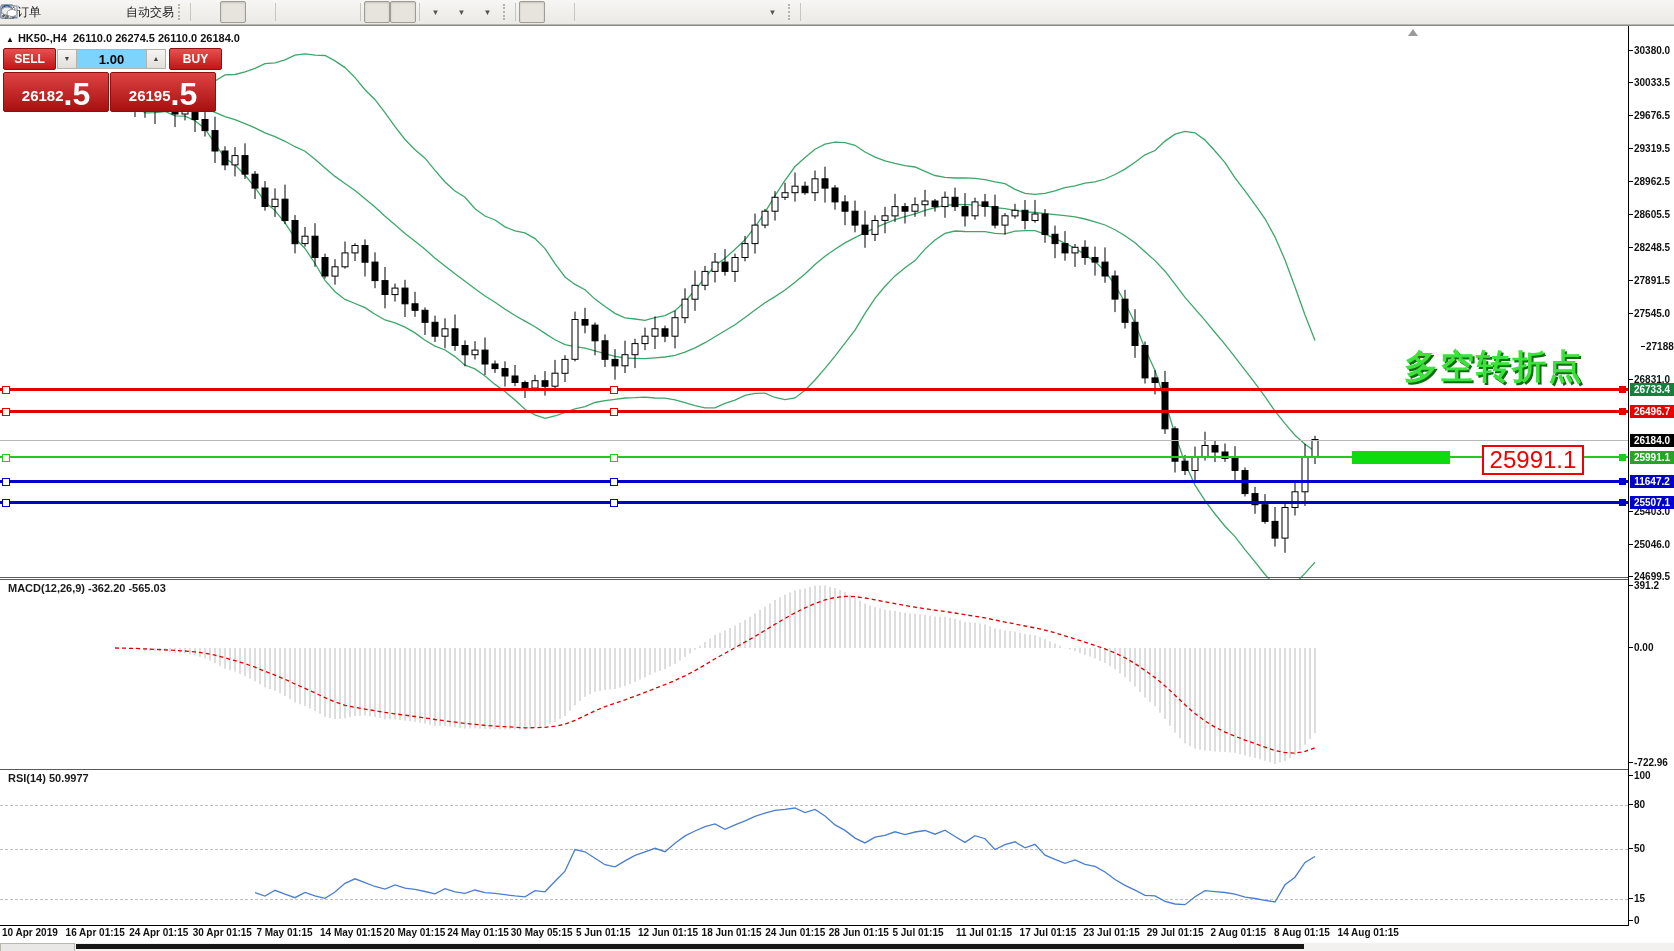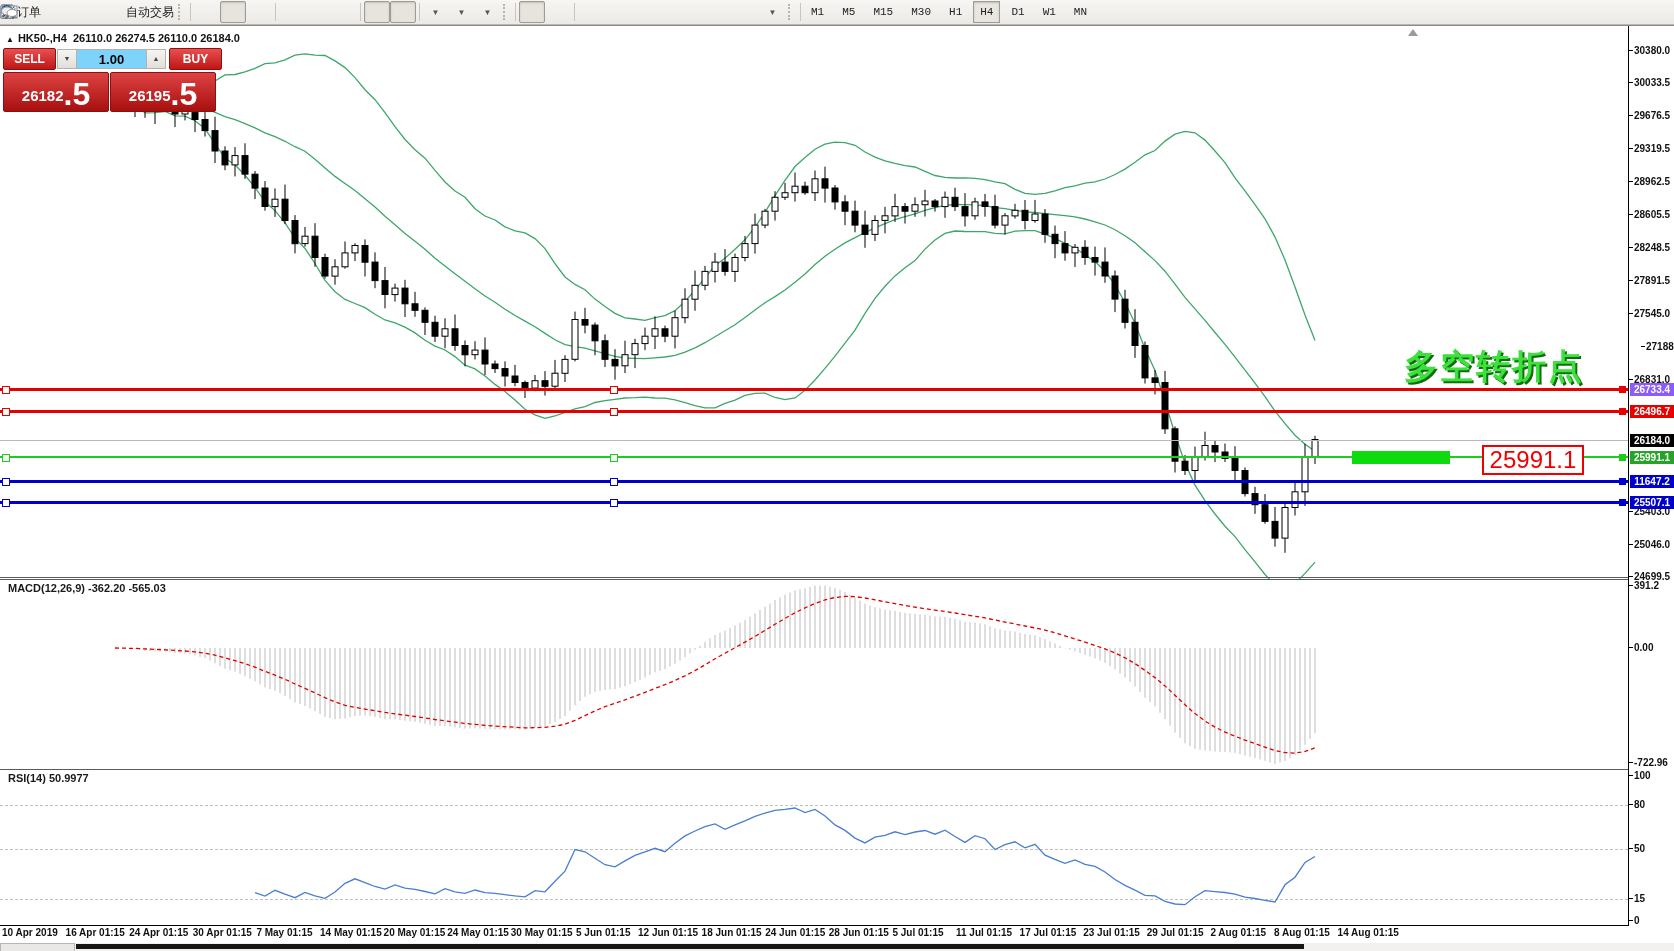--- a/index.html
+++ b/index.html
@@ -233,31 +233,20 @@
   <span class="tb">
     <svg width="16" height="16">
         <path d="M3 11l4-4M7 7l-1 4M7 7l-4 1" stroke="#555" fill="none"></path>
         <path d="M13 5l-4 4" stroke="#555"></path>
         <polygon points="13,5 12,9 9,6" fill="#555"></polygon>
       </svg>
     <span class="caret">▼</span>
   </span>
   <span class="grip"></span>
     <span class="vsep"></span>
-  <span id="tf-box" style="display:inline-flex;gap:4px;">
-      <span class="tf">M1</span>
-      <span class="tf">M5</span>
-      <span class="tf">M15</span>
-      <span class="tf">M30</span>
-      <span class="tf">H1</span>
-      <span class="tf active">H4</span>
-      <span class="tf">D1</span>
-      <span class="tf">W1</span>
-      <span class="tf">MN</span>
-    </span>
   <span class="tb-right">
     <span class="tb">
       <svg width="16" height="16">
           <circle cx="6.5" cy="6" r="4.5" fill="none" stroke="#2a5d9e" stroke-width="1.5"></circle>
           <path d="M10 9.5l4 4" stroke="#2a5d9e" stroke-width="2"></path>
         </svg>
     </span>
     <span class="tb">
       <svg width="18" height="16">
           <ellipse cx="7" cy="7" rx="5.5" ry="4" fill="#eee" stroke="#999"></ellipse>
@@ -827,21 +816,21 @@
   <div class="pane-sep" style="top:899px;border-color:#000"></div>
   <div id="dates-box">
       <div class="date-lbl" style="left: 2px;">10 Apr 2019</div>
       <div class="date-lbl" style="left: 65.6px;">16 Apr 01:15</div>
       <div class="date-lbl" style="left: 129.2px;">24 Apr 01:15</div>
       <div class="date-lbl" style="left: 192.8px;">30 Apr 01:15</div>
       <div class="date-lbl" style="left: 256.4px;">7 May 01:15</div>
       <div class="date-lbl" style="left: 320px;">14 May 01:15</div>
       <div class="date-lbl" style="left: 383.6px;">20 May 01:15</div>
       <div class="date-lbl" style="left: 447.2px;">24 May 01:15</div>
-      <div class="date-lbl" style="left: 510.8px;">30 May 01:15</div>
+      <div class="date-lbl" style="left: 510.8px;">30 May 05:15</div>
       <div class="date-lbl" style="left: 576px;">5 Jun 01:15</div>
       <div class="date-lbl" style="left: 638px;">12 Jun 01:15</div>
       <div class="date-lbl" style="left: 701.6px;">18 Jun 01:15</div>
       <div class="date-lbl" style="left: 765.2px;">24 Jun 01:15</div>
       <div class="date-lbl" style="left: 828.8px;">28 Jun 01:15</div>
       <div class="date-lbl" style="left: 892.4px;">5 Jul 01:15</div>
       <div class="date-lbl" style="left: 956px;">11 Jul 01:15</div>
       <div class="date-lbl" style="left: 1019.6px;">17 Jul 01:15</div>
       <div class="date-lbl" style="left: 1083.2px;">23 Jul 01:15</div>
       <div class="date-lbl" style="left: 1146.8px;">29 Jul 01:15</div>
@@ -869,21 +858,21 @@
         <div class="tick" style="top: 553.855px;"><i></i>391.2</div>
         <div class="tick" style="top: 616px;"><i></i>0.00</div>
         <div class="tick" style="top: 730.847px;"><i></i>-722.96</div>
         <div class="tick" style="top: 744px;"><i></i>100</div>
         <div class="tick" style="top: 773px;"><i></i>80</div>
         <div class="tick" style="top: 816.5px;"><i></i>50</div>
         <div class="tick" style="top: 867.25px;"><i></i>15</div>
         <div class="tick" style="top: 889px;"><i></i>0</div>
       </div>
     <div id="badges-box">
-        <div class="badge" style="top: 356.675px; background: #8b5cf6;">26733.4</div>
+        <div class="badge" style="top: 356.675px; background: #15803d;">26733.4</div>
         <div class="badge" style="top: 378.594px; background: rgb(230, 0, 0);">26496.7</div>
         <div class="badge" style="top: 425.412px; background: rgb(39, 164, 39);">25991.1</div>
         <div class="badge" style="top: 449.312px; background: rgb(0, 0, 204);">11647.2</div>
         <div class="badge" style="top: 470.231px; background: rgb(0, 0, 204);">25507.1</div>
         <div class="badge" style="top: 407.55px; background: rgb(0, 0, 0);">26184.0</div>
       </div>
   </div>
 
   <div class="bstrip">
     <div class="stub"></div>

